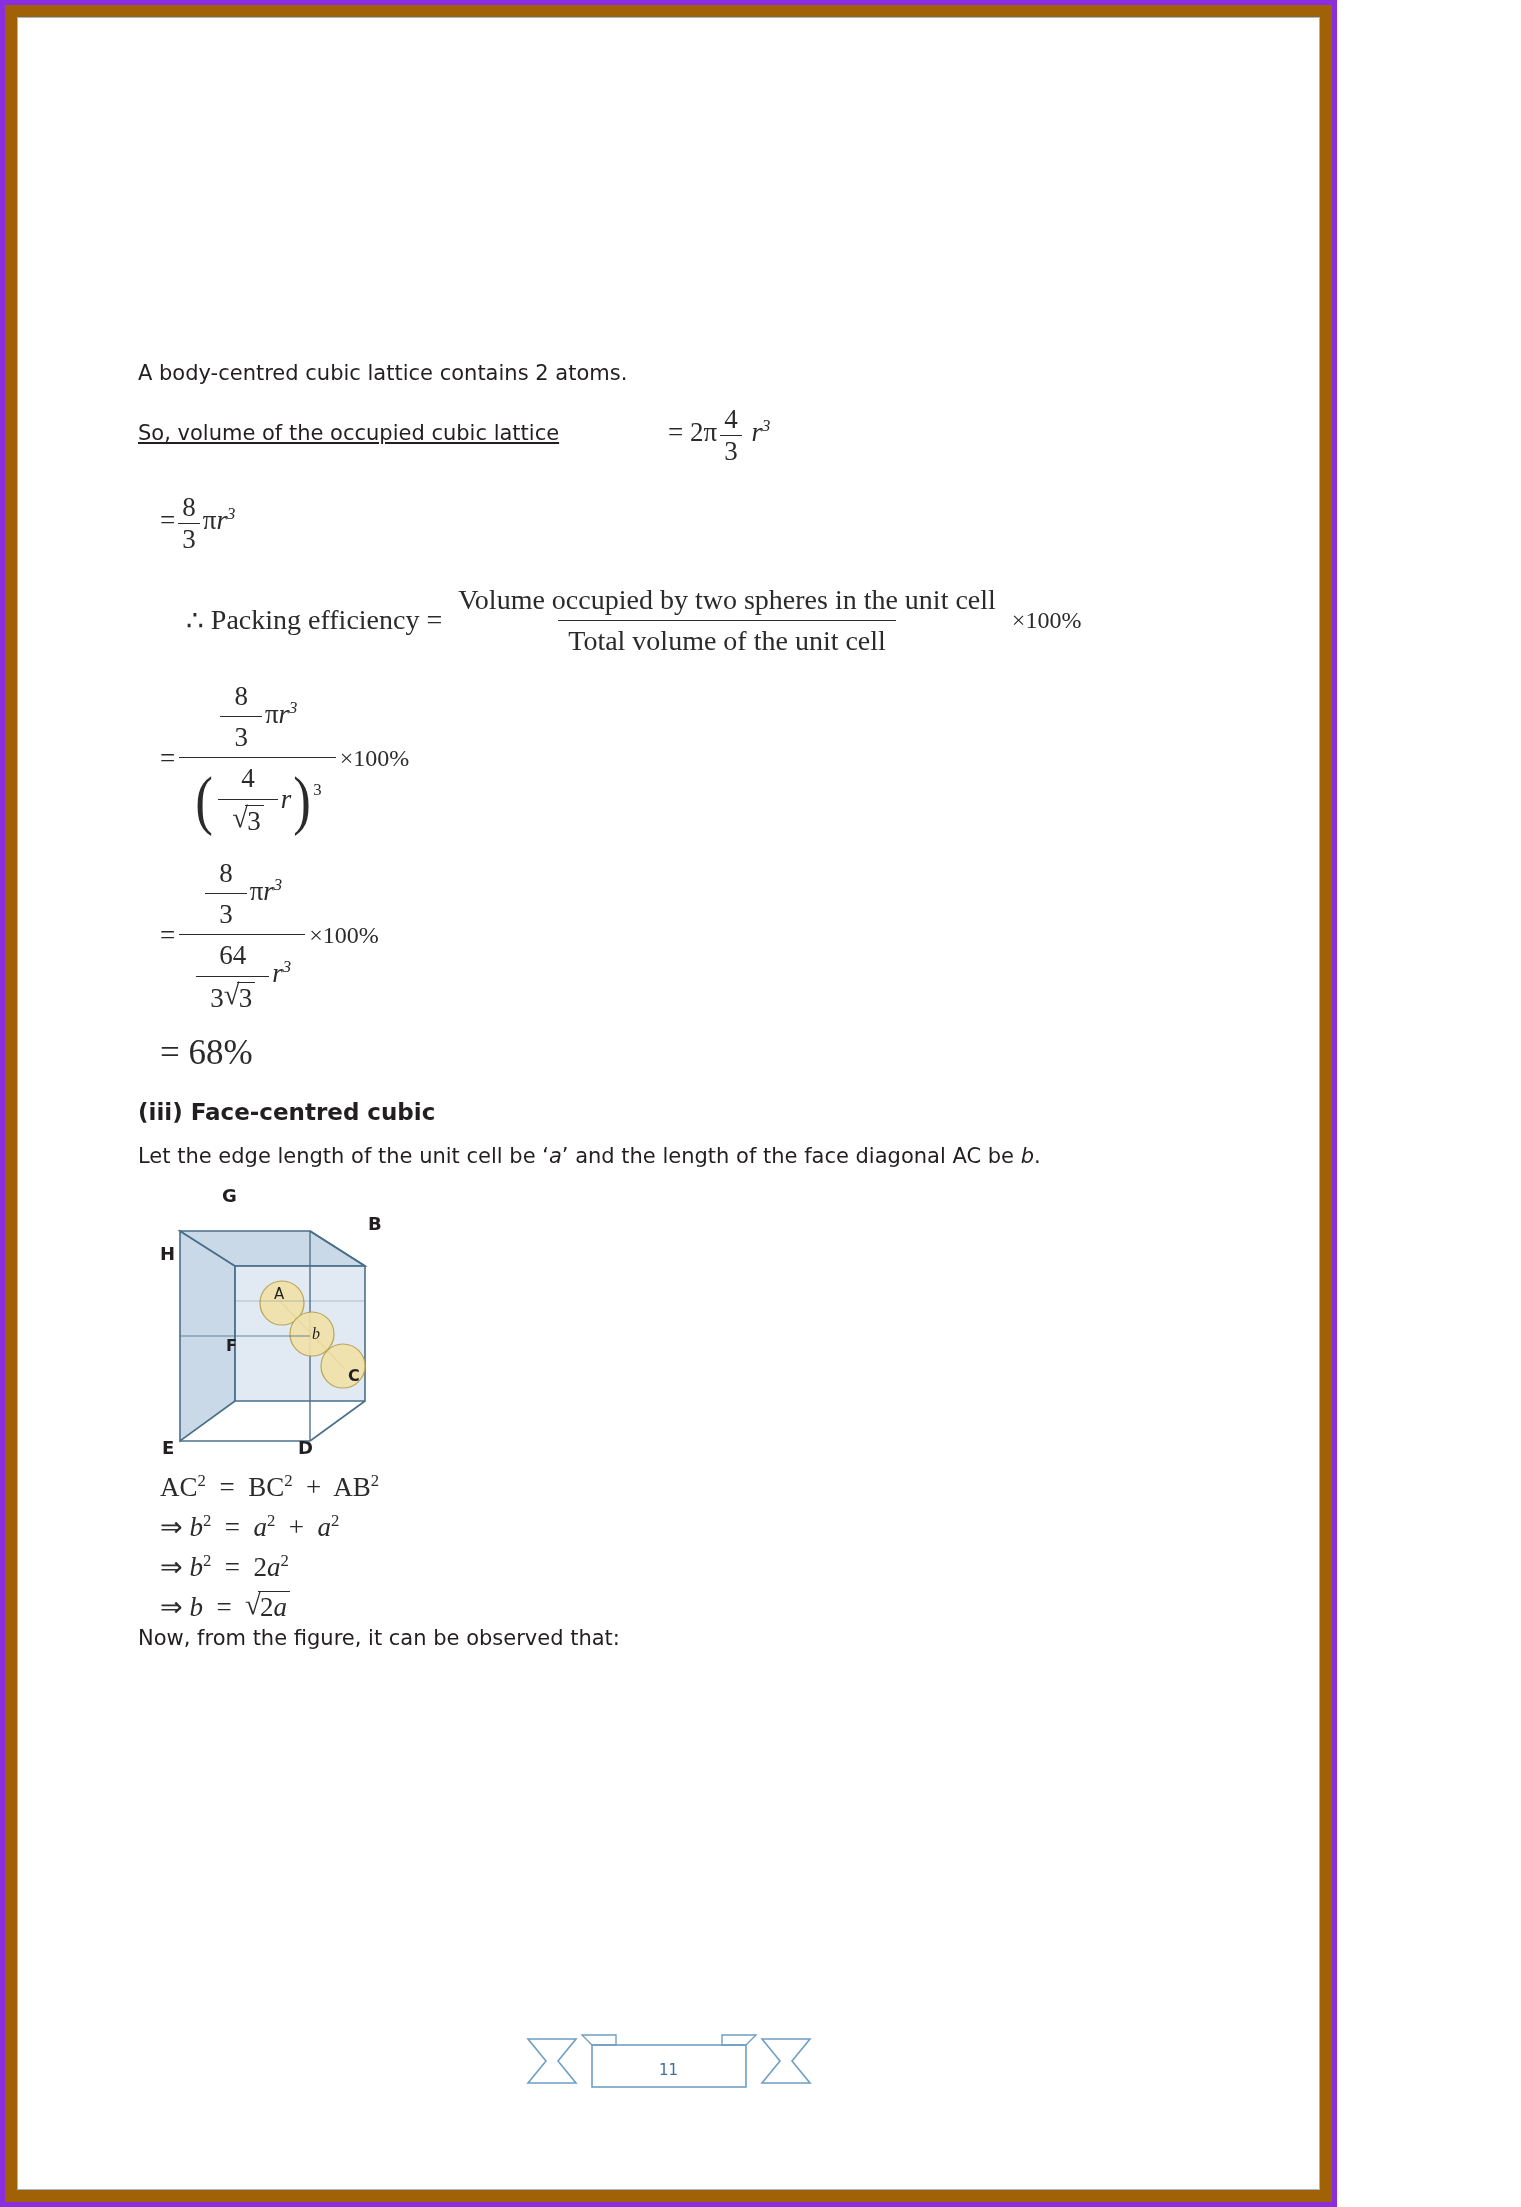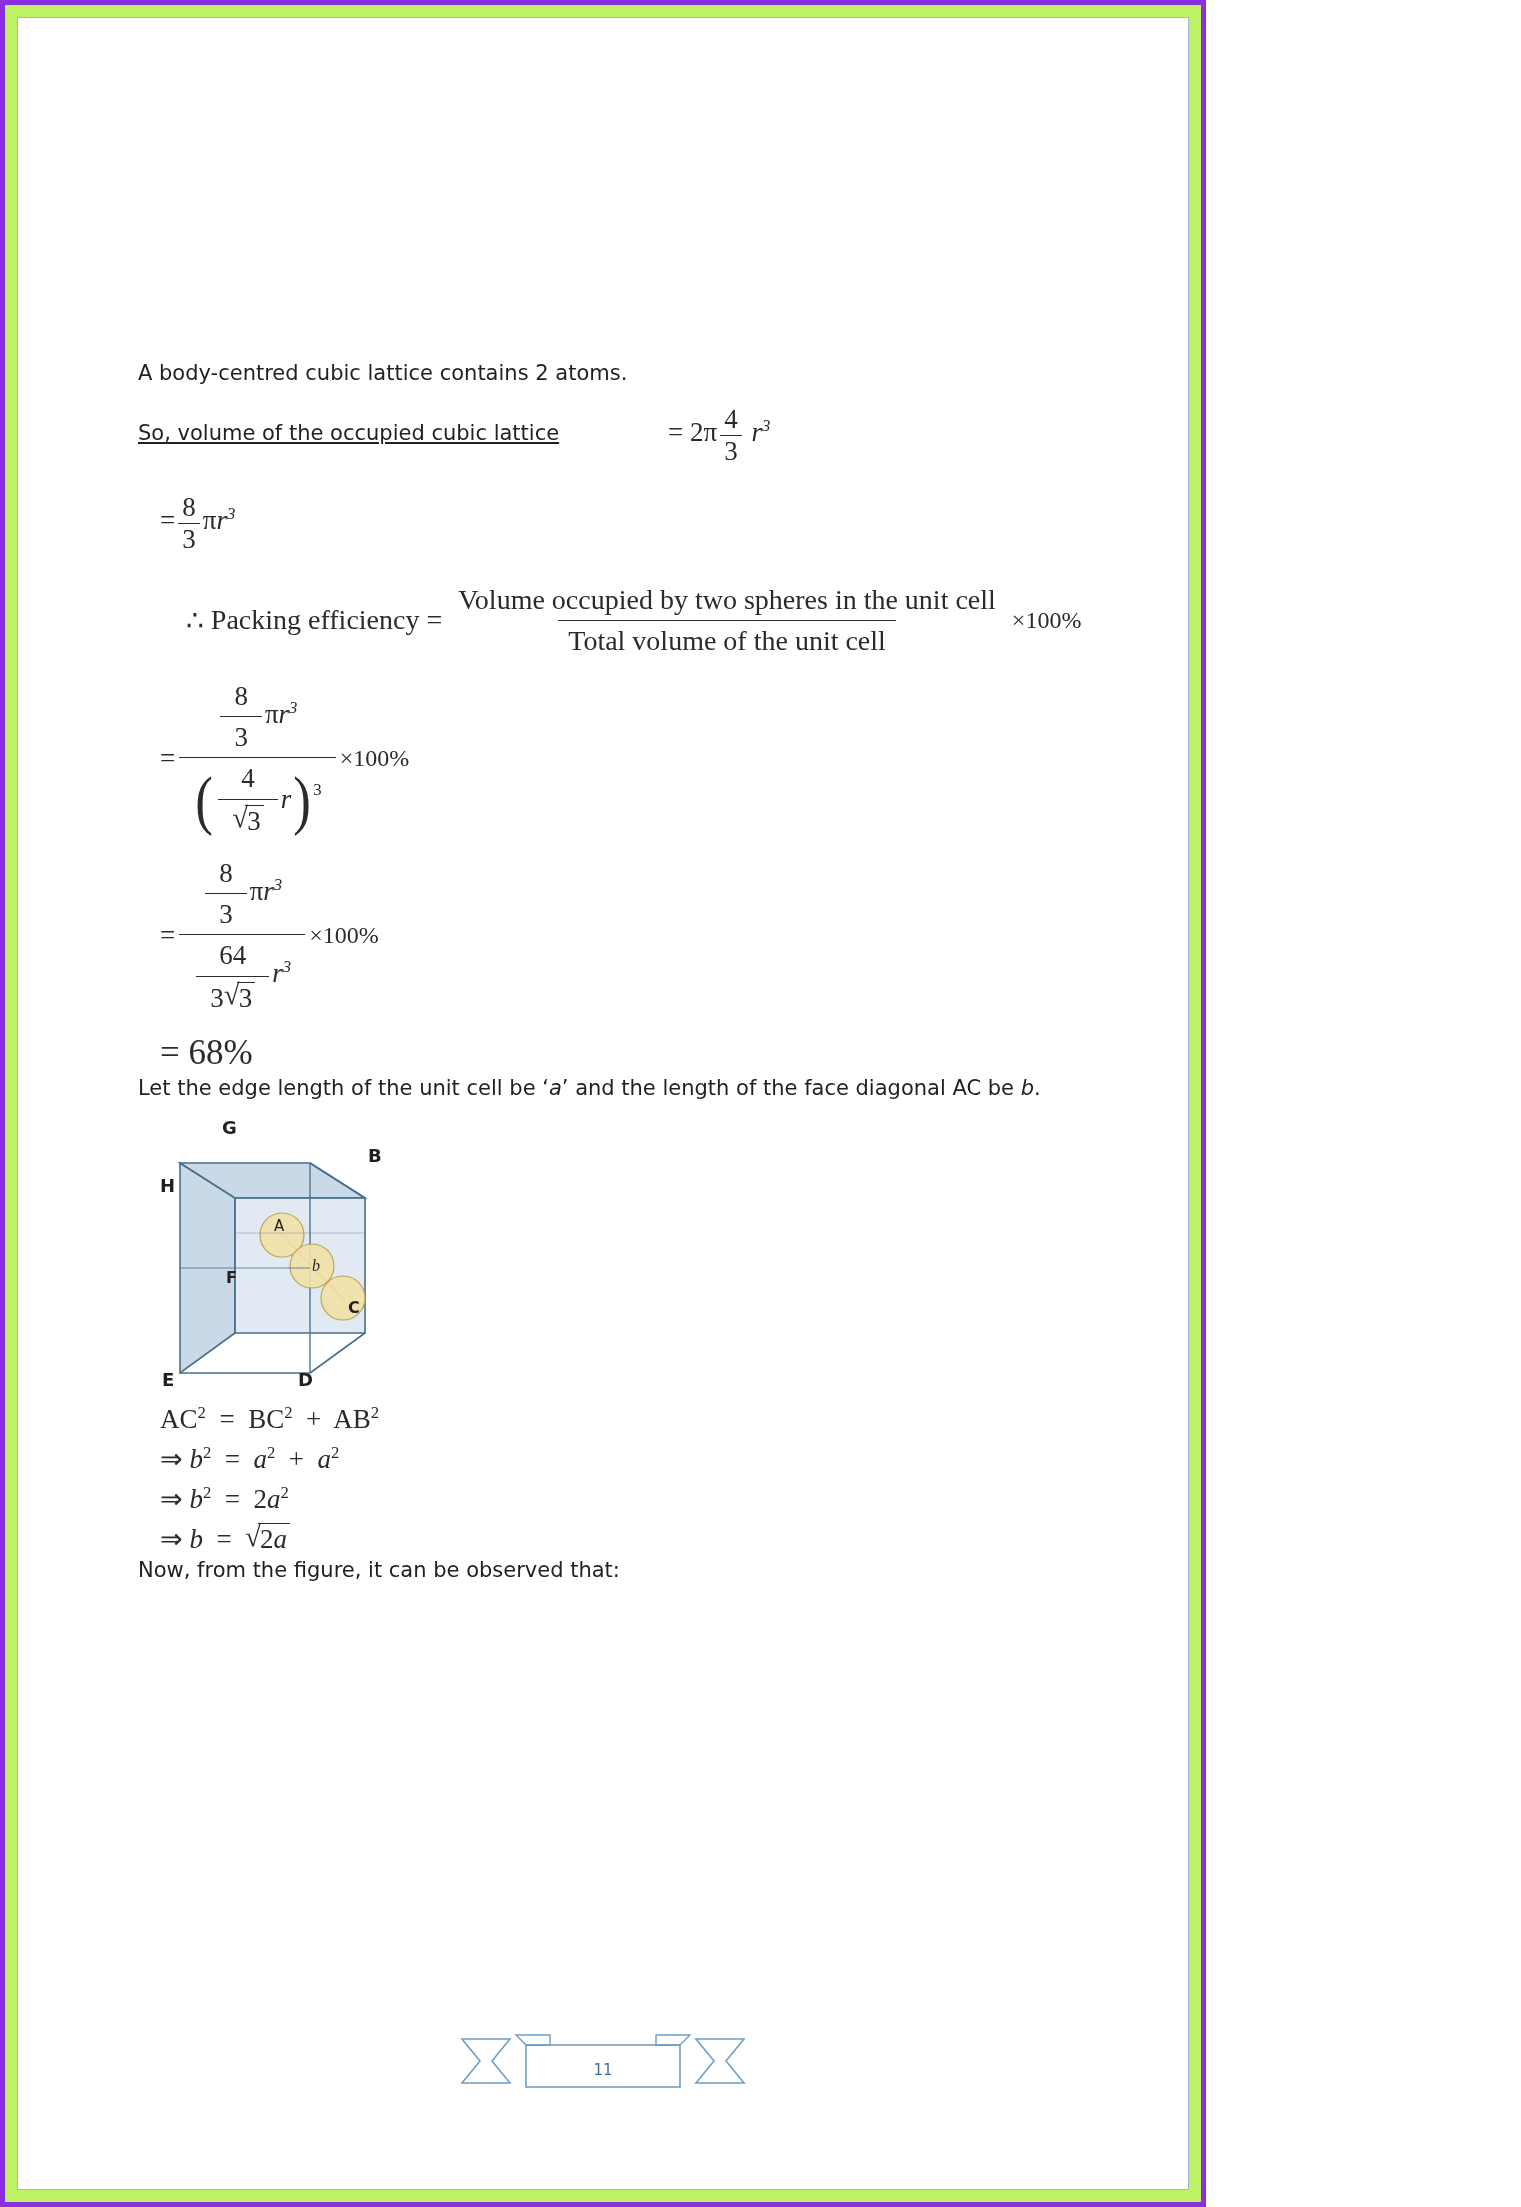--- a/index.html
+++ b/index.html
@@ -5,24 +5,24 @@
   html, body {
     margin: 0;
     padding: 0;
     background: #ffffff;
   }
   body {
     font-family: "Liberation Sans", sans-serif;
   }
   .page {
     position: relative;
-    width: 1206px;
+    width: 1337px;
     height: 2207px;
     box-sizing: border-box;
-    background: #bef264;
+    background: #a16207;
     border: 5px solid #8b2ee0;
     overflow: hidden;
   }
   .inner {
     position: absolute;
     left: 12px;
     top: 12px;
     right: 12px;
     bottom: 12px;
     border: 1px solid #9bb7d4;
@@ -297,20 +297,21 @@
               </span><span class="mi">r</span><span class="sup mi">3</span>
           </span>
         </span>
         <span style="font-size:24px;"><span>×</span><span>100%</span></span>
       </div>
 
       <div class="eq-68 math">
         <span>=</span><span>&nbsp;</span><span>68%</span>
       </div>
 
+      <h3 class="heading">(iii) Face-centred cubic</h3>
 
       <p class="body-text"><span>Let the edge length of the unit cell be ‘</span><span class="mi" style="font-family:'DejaVu Sans',sans-serif;">a</span><span>’ and the length of the face diagonal AC be </span><span class="mi" style="font-family:'DejaVu Sans',sans-serif;">b</span><span>.</span></p>
 
       <div class="figure">
         <svg width="300" height="270" viewBox="0 0 300 270">
 
           <polygon points="20,40 75,75 75,210 20,250" fill="#c9d9e8" stroke="#4a6f8a" stroke-width="1.6"></polygon>
 
           <polygon points="20,40 75,75 205,75 150,40" fill="#c9d9e8" stroke="#4a6f8a" stroke-width="1.6"></polygon>
 

